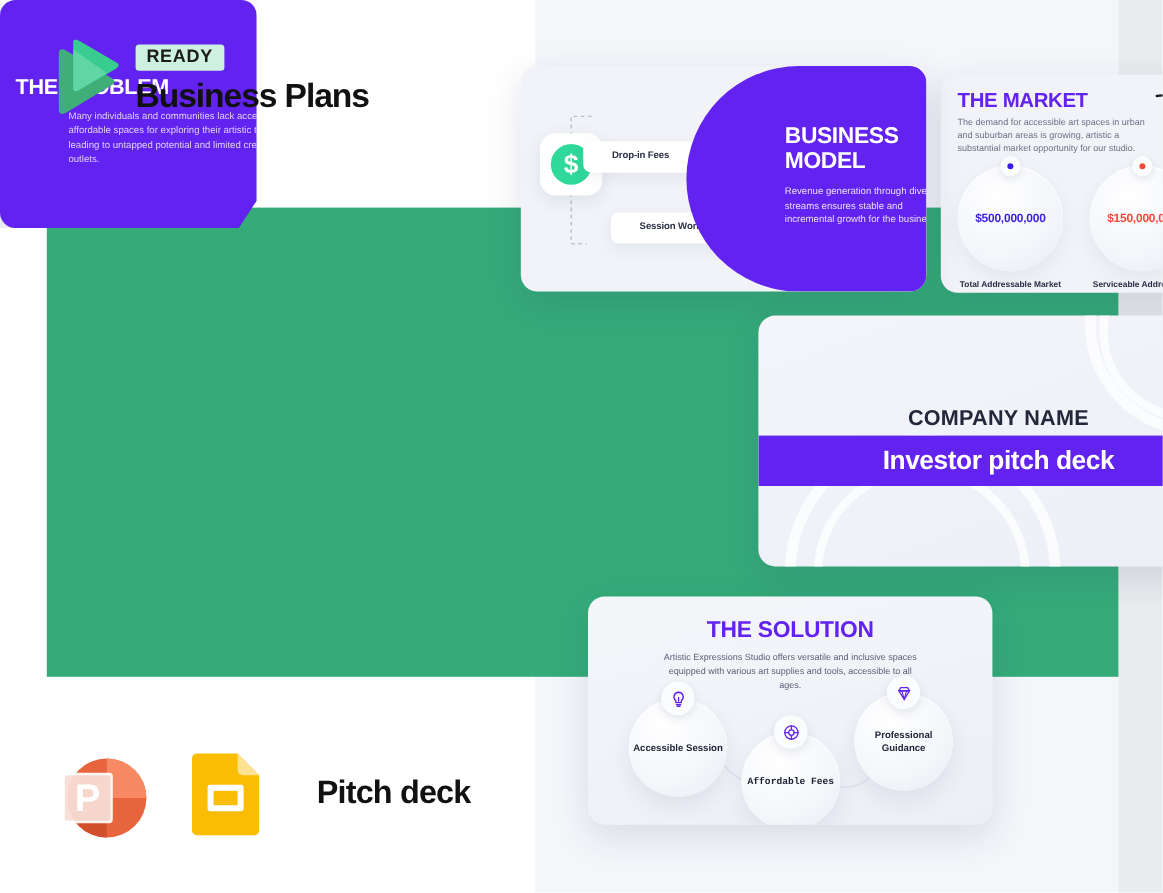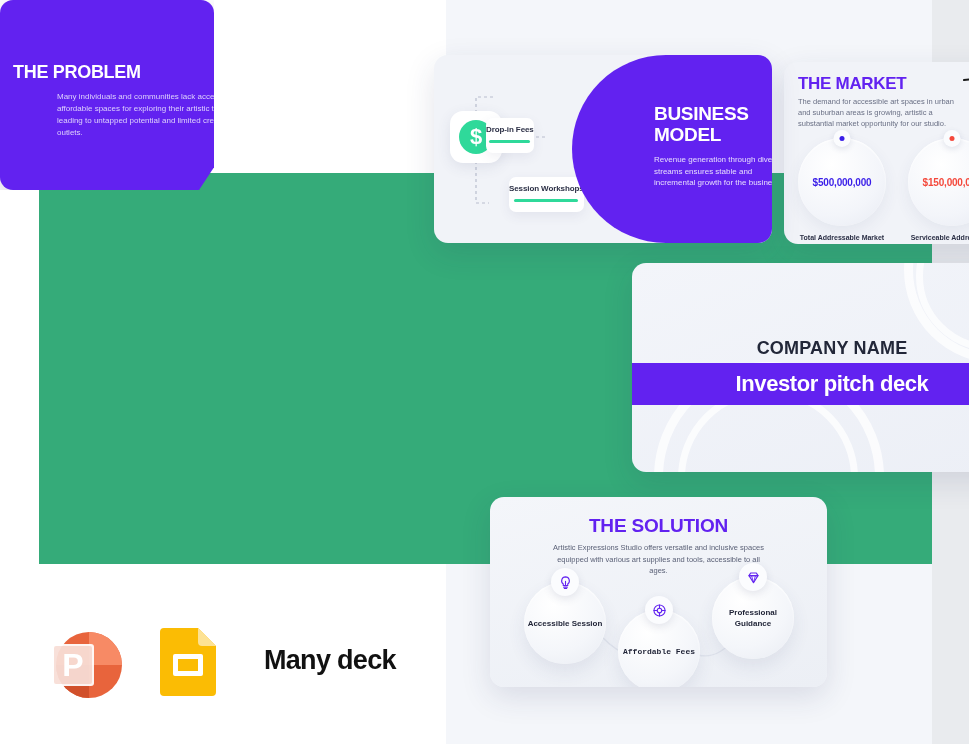--- a/index.html
+++ b/index.html
@@ -111,22 +111,22 @@
     background: #2fd99a;
     display: flex; align-items: center; justify-content: center;
     color: #ffffff; font-size: 22px; font-weight: 700; line-height: 1;
     padding-bottom: 1px;
   }
   .bm-item {
     position: absolute;
     background: #ffffff;
     border-radius: 7px;
     box-shadow: 0 4px 12px rgba(60,70,110,0.08);
-    padding: 7px 0 10px;
-    display: flex; flex-direction: column; align-items: center;
+    padding: 7px 24px 10px;
+    display: flex; align-items: center;
   }
   .bm-item-label {
     font-size: 8px; font-weight: 700; color: #2b2f45;
     letter-spacing: -0.1px; white-space: nowrap;
   }
   .bm-item-bar {
     margin-top: 6px; height: 2.5px; width: 86%;
     background: #2fd99a; border-radius: 2px;
   }
   .bm-i0 { left: 52px; top: 63px; }
@@ -272,20 +272,33 @@
 </style>
 </head>
 <body>
 
 <div id="stage">
 
   <div class="bg-right-panel"></div>
   <div class="bg-right-gray"></div>
   <div class="green-band"></div>
 
+  <div class="logo-wrap">
+    <div class="logo-mark">
+      <svg width="60" height="66" viewBox="0 0 60 66">
+        <path d="M8 12 L8 58 Q8 64 14 61 L52 38 Q57 35 52 32 L14 9 Q8 6 8 12 Z" fill="#3fae78"></path>
+        <path d="M20 2 L20 40 Q20 45 25 42 L56 24 Q60 21 56 19 L25 1 Q20 -2 20 2 Z" fill="#38cd8e"></path>
+        <path d="M20 8 L20 40 Q20 45 25 42 L48 28 Z" fill="#7fdeb4" opacity="0.55"></path>
+      </svg>
+    </div>
+    <div class="logo-text">
+      <div class="ready-badge">READY</div>
+      <div class="brand-name">Business Plans</div>
+    </div>
+  </div>
 
 
   <div class="slide slide-bm">
     <div class="bm-left">
       <svg width="250" height="188" style="position:absolute;left:0;top:0;">
         <path d="M42 82 L42 42 L60 42" stroke="#b9bece" stroke-width="1.2" fill="none" stroke-dasharray="3 3"></path>
         <path d="M42 82 L42 148 L55 148" stroke="#b9bece" stroke-width="1.2" fill="none" stroke-dasharray="3 3"></path>
         <path d="M72 82 L112 82" stroke="#b9bece" stroke-width="1.2" fill="none" stroke-dasharray="3 3"></path>
         <circle cx="77" cy="82" r="1.7" fill="#9aa1b4"></circle>
       </svg>
@@ -426,16 +439,16 @@
       </svg>
     </div>
     <div class="app-icon">
       <svg width="84" height="84" viewBox="0 0 84 84">
         <path d="M14 10h38l18 18v46a4 4 0 0 1-4 4H18a4 4 0 0 1-4-4V14a4 4 0 0 1 4-4Z" fill="#fbbc04"></path>
         <path d="M52 10l18 18H56a4 4 0 0 1-4-4V10Z" fill="#fde293"></path>
         <rect x="27" y="36" width="30" height="22" rx="2" fill="#ffffff"></rect>
         <rect x="32" y="41" width="20" height="12" fill="#fbbc04"></rect>
       </svg>
     </div>
-    <div class="app-label">Many deck</div>
+    <div class="app-label">Pitch deck</div>
   </div>
 
 </div>
 
 </body></html>

